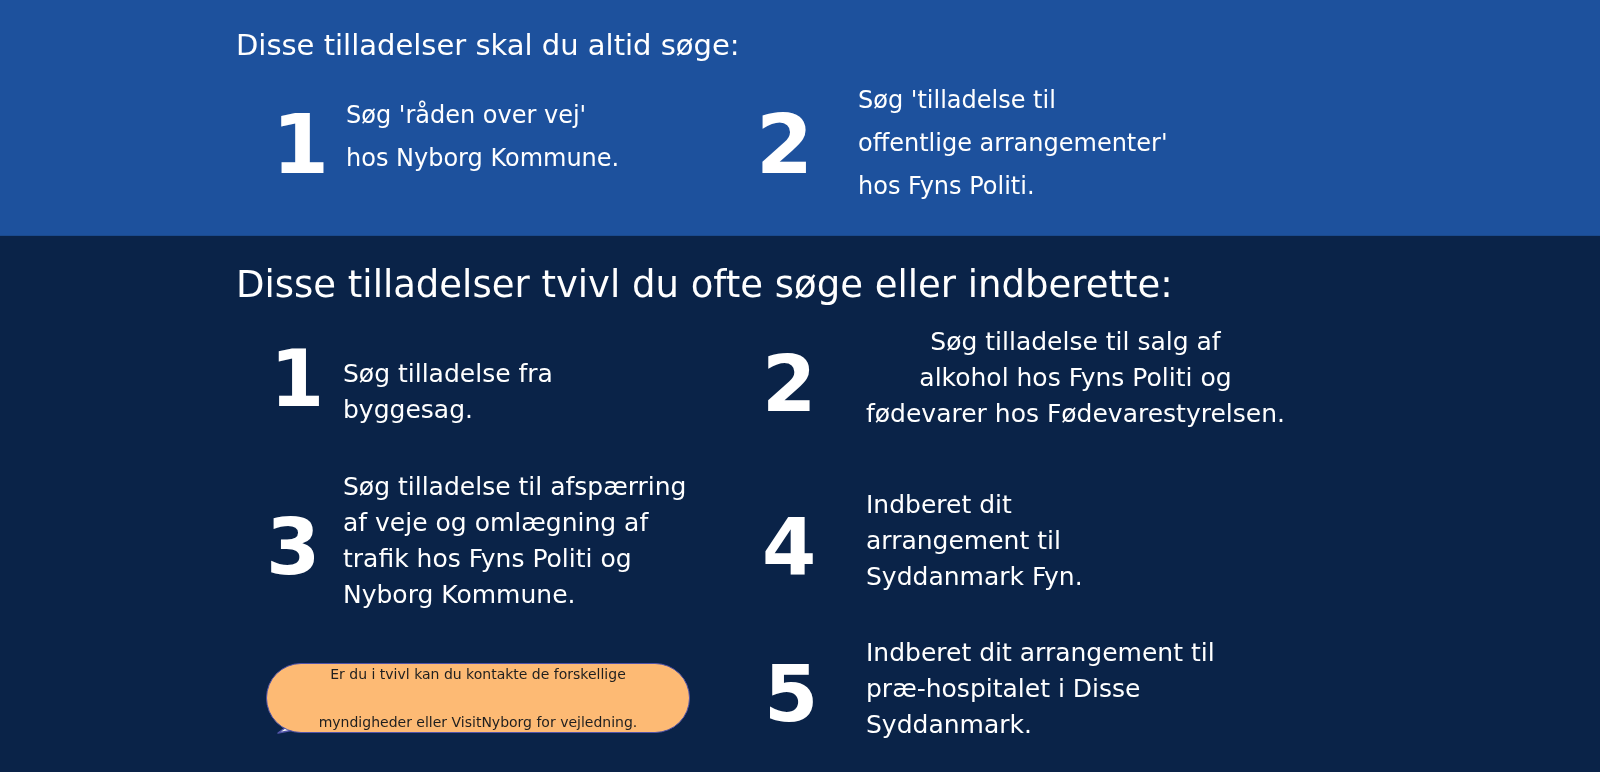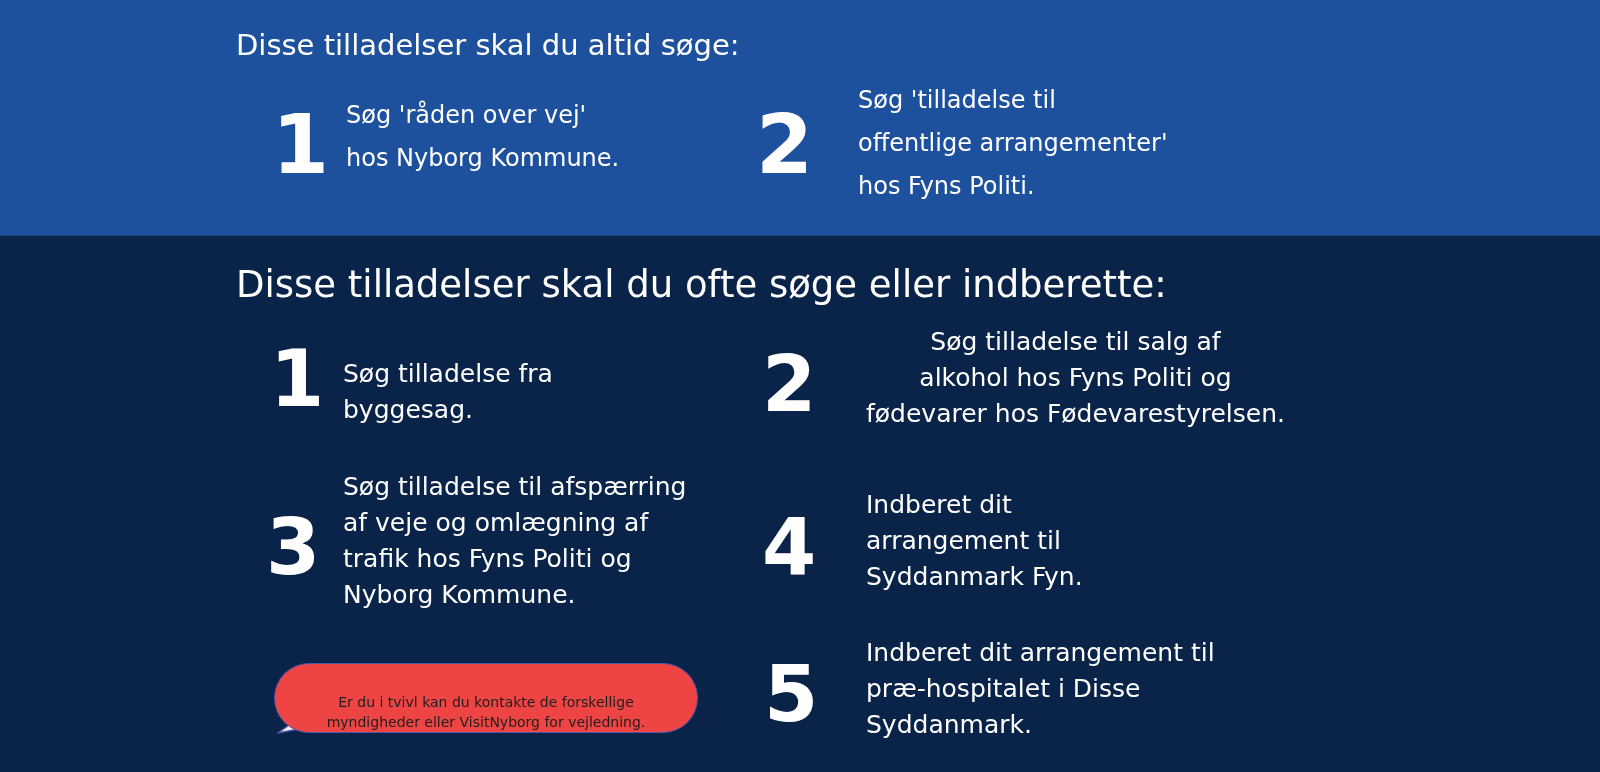--- a/index.html
+++ b/index.html
@@ -65,30 +65,30 @@
     }
     .txt-bot {
       font-size: 25px;
       line-height: 36px;
     }
     .line { display: block; }
 
     
     .bubble {
       position: absolute;
-      left: 274px; top: 663px;
+      left: 266px; top: 663px;
       width: 424px; height: 70px;
-      background: #ef4444;
+      background: #fdba74;
       border: 1.5px solid #5254A8;
       border-radius: 35px;
       box-sizing: border-box;
       display: flex;
       flex-direction: column;
       align-items: center;
-      justify-content: flex-end;
+      justify-content: space-between;
       color: #1f1f1f;
       font-size: 14px;
       line-height: 20px;
       text-align: center;
     }
     .bubble-tail {
       position: absolute;
       left: 276px; top: 700px;
       width: 40px; height: 36px;
     }
@@ -107,21 +107,21 @@
   <span class="line">hos Nyborg Kommune.</span>
 </div>
 
 <div class="num num-top" style="left:756px; top:104px;">2</div>
 <div class="txt txt-top" style="left:858px; top:79px;">
   <span class="line">Søg 'tilladelse til</span>
   <span class="line">offentlige arrangementer'</span>
   <span class="line">hos Fyns Politi.</span>
 </div>
 
-<h2 class="heading h-bottom">Disse tilladelser skal du ofte søge eller indberette:</h2>
+<h2 class="heading h-bottom">Disse tilladelser tvivl du ofte søge eller indberette:</h2>
 
 <div class="num num-bot" style="left:270px; top:340px;">1</div>
 <div class="txt txt-bot" style="left:343px; top:356px;">
   <span class="line">Søg tilladelse fra</span>
   <span class="line">byggesag.</span>
 </div>
 
 <div class="num num-bot" style="left:762px; top:345px;">2</div>
 <div class="txt txt-bot" style="left:866px; top:324px;text-align:center;">
   <span class="line">Søg tilladelse til salg af</span>

